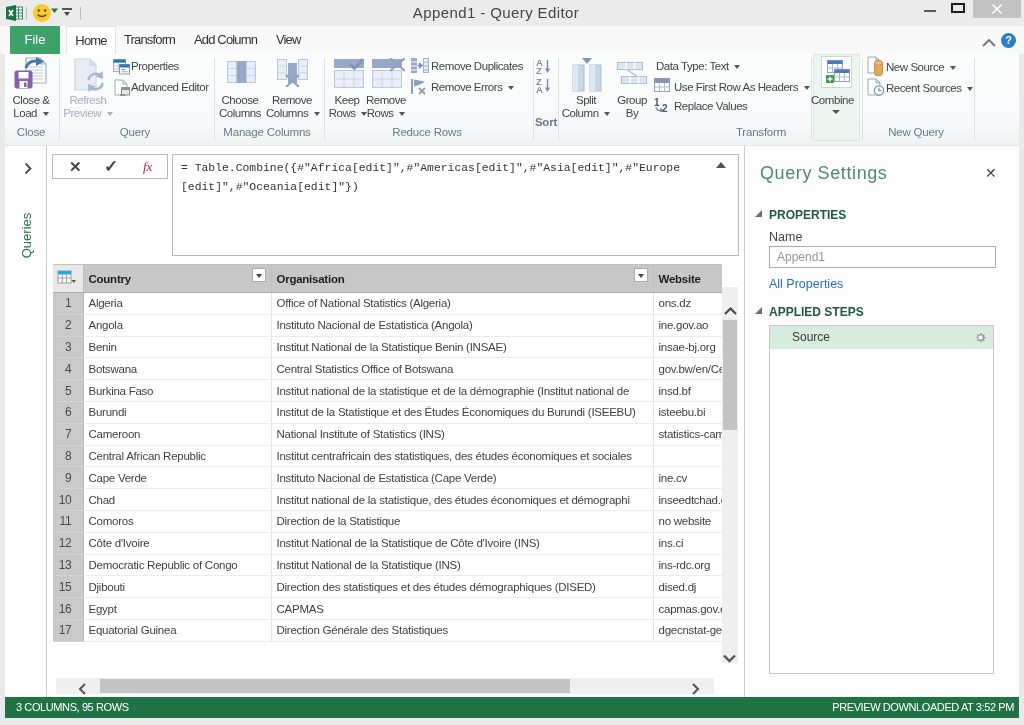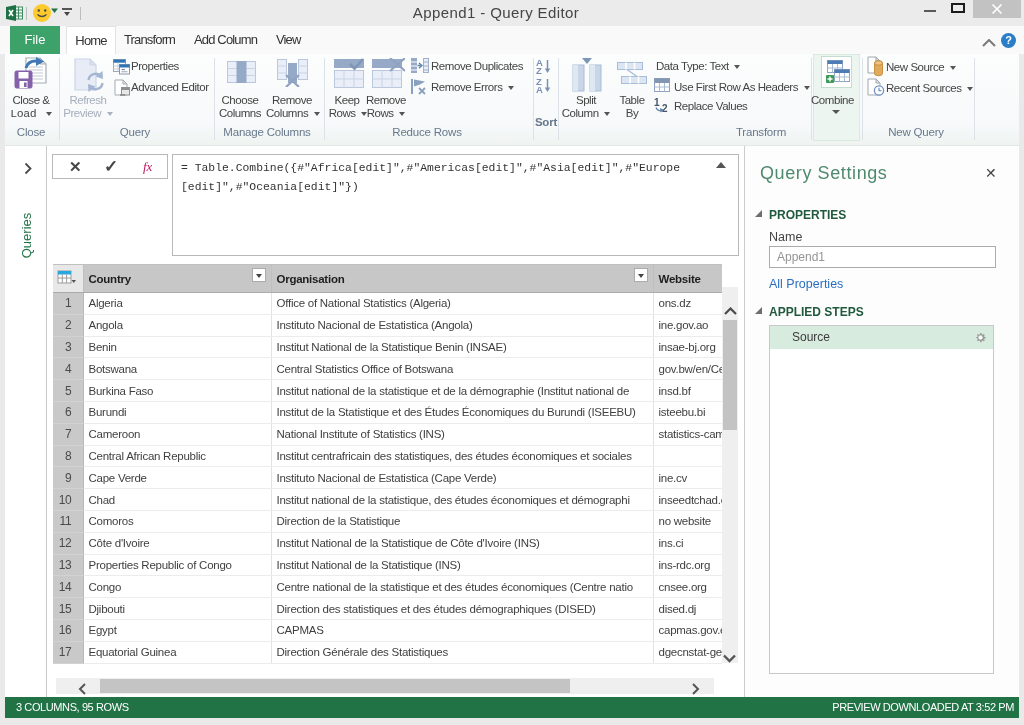--- a/index.html
+++ b/index.html
@@ -145,21 +145,21 @@
       <line x1="15" y1="22" x2="29" y2="22" stroke="#c3c8cf"></line>
       <path d="M12 11 Q14 3 24 4" fill="none" stroke="#3f78b5" stroke-width="3"></path>
       <polygon points="22,0 30,4.5 22,9" fill="#3f78b5"></polygon>
       <rect x="1" y="14" width="17" height="17" rx="1.5" fill="#8461a9" stroke="#8461a9"></rect>
       <rect x="4.5" y="15" width="10" height="6.5" fill="#fff"></rect>
       <rect x="5.5" y="24" width="8" height="7" fill="#fff"></rect>
       <rect x="10" y="25.5" width="2.6" height="4.5" fill="#8461a9"></rect>
     </svg>
   </div>
   <div class="abs bigtxt" style="left:6px; top:94px; width:50px;">Close &amp;</div>
-  <div class="abs bigtxt" style="left:6px; top:107px; width:50px;font-family:Liberation Mono, monospace;">Load <span class="caret"></span></div>
+  <div class="abs bigtxt" style="left:6px; top:107px; width:50px;">Load <span class="caret"></span></div>
   <div class="abs glabel" style="left:6px; top:126px; width:50px;">Close</div>
 
   <div class="abs" style="left:74px; top:58px;">
     <svg width="36" height="34">
       <path d="M1 1 h15 l6 6 v25 h-21 z" fill="#e7ecf7" stroke="#ccd5e8" stroke-width="1.2"></path>
       <path d="M16 1 l6 6 h-6 z" fill="#d8e0f0" stroke="#ccd5e8"></path>
       <path d="M14.5 22 a7 7 0 0 1 12.5 -3.5" fill="none" stroke="#a4b6d2" stroke-width="2.4"></path>
       <polygon points="28.5,13 29,21 21.5,18.5" fill="#a4b6d2"></polygon>
       <path d="M28.5 25 a7 7 0 0 1 -12.5 3.5" fill="none" stroke="#a4b6d2" stroke-width="2.4"></path>
       <polygon points="14.5,34 14,26 21.5,28.5" fill="#a4b6d2"></polygon>
@@ -300,21 +300,21 @@
     <svg width="31" height="24">
       <rect x="0.5" y="2.5" width="25" height="7" fill="#dce6f3" stroke="#aabdd8"></rect>
       <line x1="9" y1="2.5" x2="9" y2="9.5" stroke="#fff" stroke-width="1.6"></line>
       <line x1="17.5" y1="2.5" x2="17.5" y2="9.5" stroke="#fff" stroke-width="1.6"></line>
       <line x1="10" y1="9.5" x2="20" y2="16.5" stroke="#aabdd8" stroke-width="1.4"></line>
       <rect x="4.5" y="16.5" width="25" height="7" fill="#dce6f3" stroke="#aabdd8"></rect>
       <line x1="13" y1="16.5" x2="13" y2="23.5" stroke="#fff" stroke-width="1.6"></line>
       <line x1="21.5" y1="16.5" x2="21.5" y2="23.5" stroke="#fff" stroke-width="1.6"></line>
     </svg>
   </div>
-  <div class="abs bigtxt" style="left:607px; top:94px; width:50px;">Table</div>
+  <div class="abs bigtxt" style="left:607px; top:94px; width:50px;">Group</div>
   <div class="abs bigtxt" style="left:607px; top:107px; width:50px;">By</div>
   <div class="abs smalltxt" style="left:656px; top:58px;">Data Type: Text <span class="caret"></span></div>
   <div class="abs" style="left:654px; top:78px;">
     <svg width="16" height="14">
       <rect x="0.5" y="0.5" width="15" height="13" fill="#fff" stroke="#8ea2bd"></rect>
       <rect x="0.5" y="0.5" width="15" height="4.5" fill="#8497b2"></rect>
       <line x1="0.5" y1="9" x2="15.5" y2="9" stroke="#a9bcd6"></line>
       <line x1="5.5" y1="5" x2="5.5" y2="13.5" stroke="#a9bcd6"></line>
       <line x1="10.5" y1="5" x2="10.5" y2="13.5" stroke="#a9bcd6"></line>
     </svg>
@@ -480,29 +480,23 @@
           <td class="c">no website</td>
         </tr>
 <tr>
           <td class="num">12</td>
           <td class="c">Côte d'Ivoire</td>
           <td class="c">Institut National de la Statistique de Côte d'Ivoire (INS)</td>
           <td class="c">ins.ci</td>
         </tr>
 <tr>
           <td class="num">13</td>
-          <td class="c">Properties Republic of Congo</td>
+          <td class="c">Democratic Republic of Congo</td>
           <td class="c">Institut National de la Statistique (INS)</td>
           <td class="c">ins-rdc.org</td>
-        </tr>
-<tr>
-          <td class="num">14</td>
-          <td class="c">Congo</td>
-          <td class="c">Centre national de la statistique et des études économiques (Centre natio</td>
-          <td class="c">cnsee.org</td>
         </tr>
 <tr>
           <td class="num">15</td>
           <td class="c">Djibouti</td>
           <td class="c">Direction des statistiques et des études démographiques (DISED)</td>
           <td class="c">dised.dj</td>
         </tr>
 <tr>
           <td class="num">16</td>
           <td class="c">Egypt</td>

